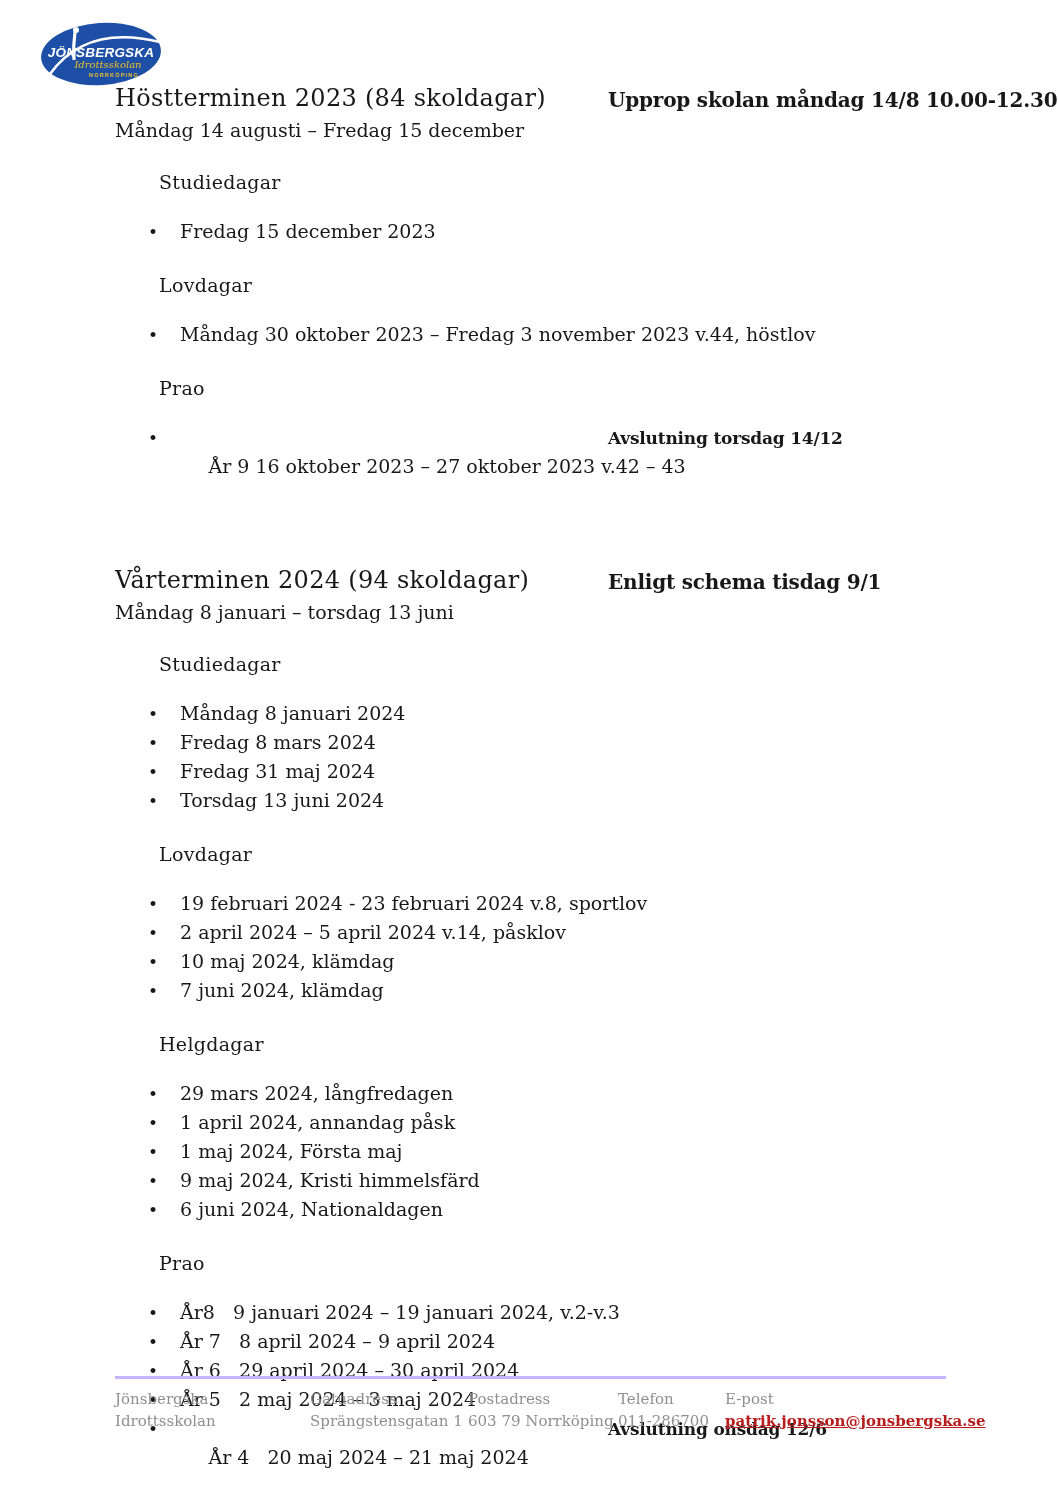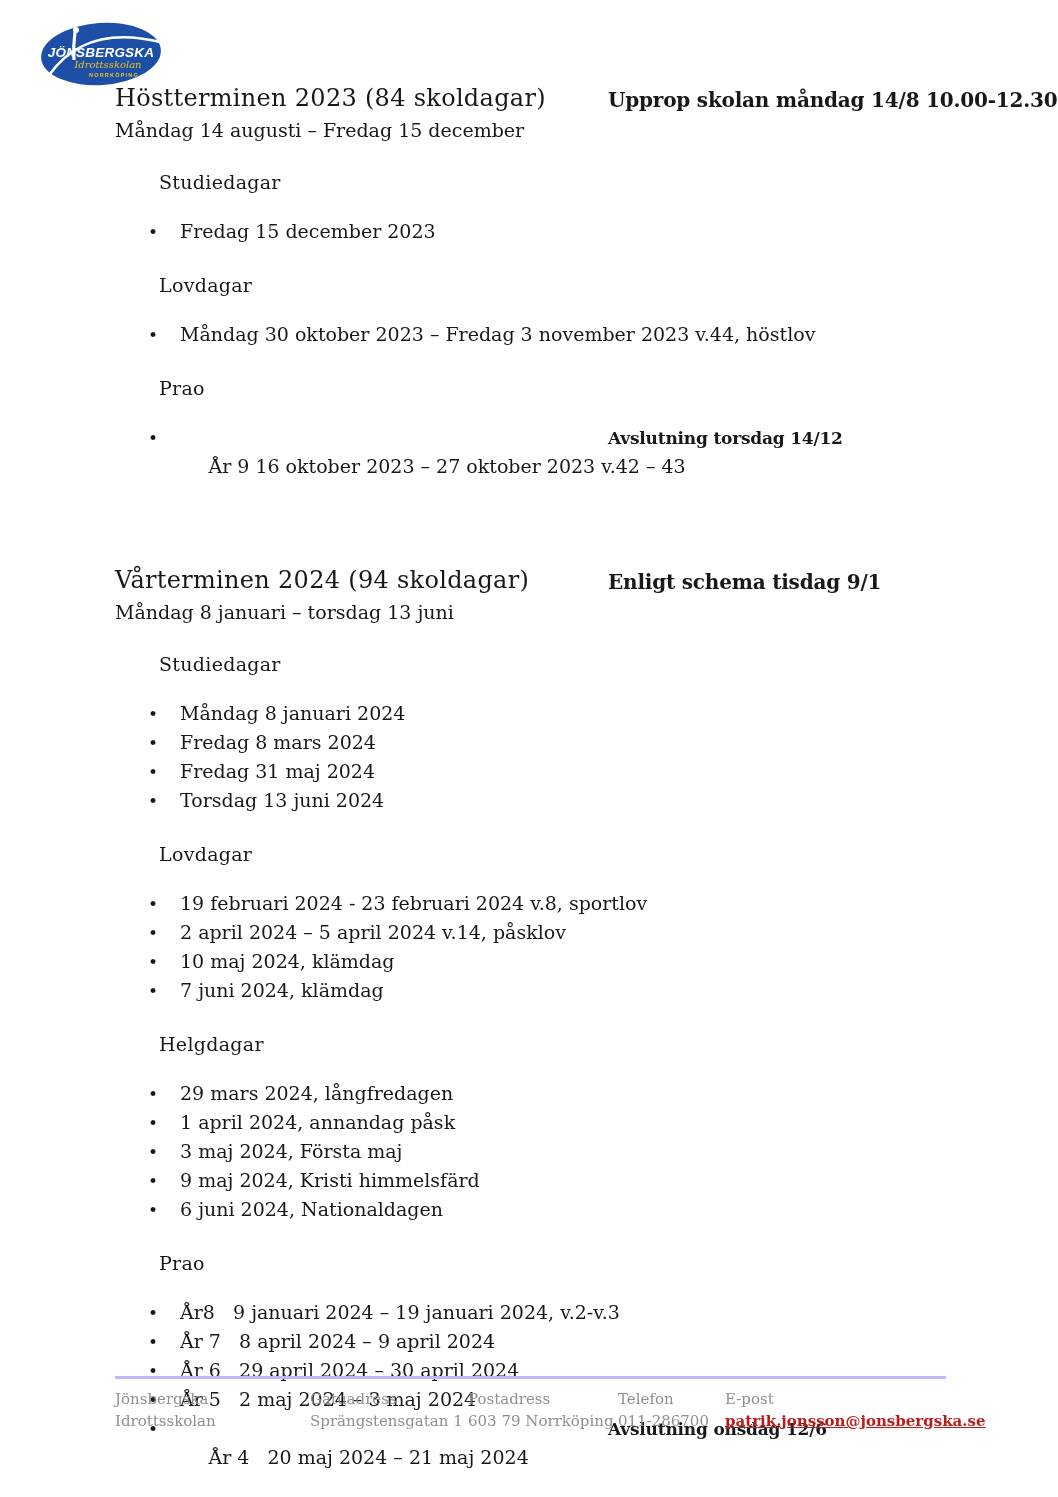--- a/index.html
+++ b/index.html
@@ -134,21 +134,21 @@
         <li><span>19 februari 2024 - 23 februari 2024 v.8, sportlov</span></li>
         <li><span>2 april 2024 – 5 april 2024 v.14, påsklov</span></li>
         <li><span>10 maj 2024, klämdag</span></li>
         <li><span>7 juni 2024, klämdag</span></li>
       </ul>
 
       <h2>Helgdagar</h2>
       <ul>
         <li><span>29 mars 2024, långfredagen</span></li>
         <li><span>1 april 2024, annandag påsk</span></li>
-        <li><span>3 maj 2024, Första maj</span></li>
+        <li><span>1 maj 2024, Första maj</span></li>
         <li><span>9 maj 2024, Kristi himmelsfärd</span></li>
         <li><span>6 juni 2024, Nationaldagen</span></li>
       </ul>
 
       <h2>Prao</h2>
       <ul>
         <li><span>År8   9 januari 2024 – 19 januari 2024, v.2-v.3</span></li>
         <li><span>År 7   8 april 2024 – 9 april 2024</span></li>
         <li><span>År 6   29 april 2024 – 30 april 2024</span></li>
         <li><span>År 5   2 maj 2024 – 3 maj 2024</span></li>

